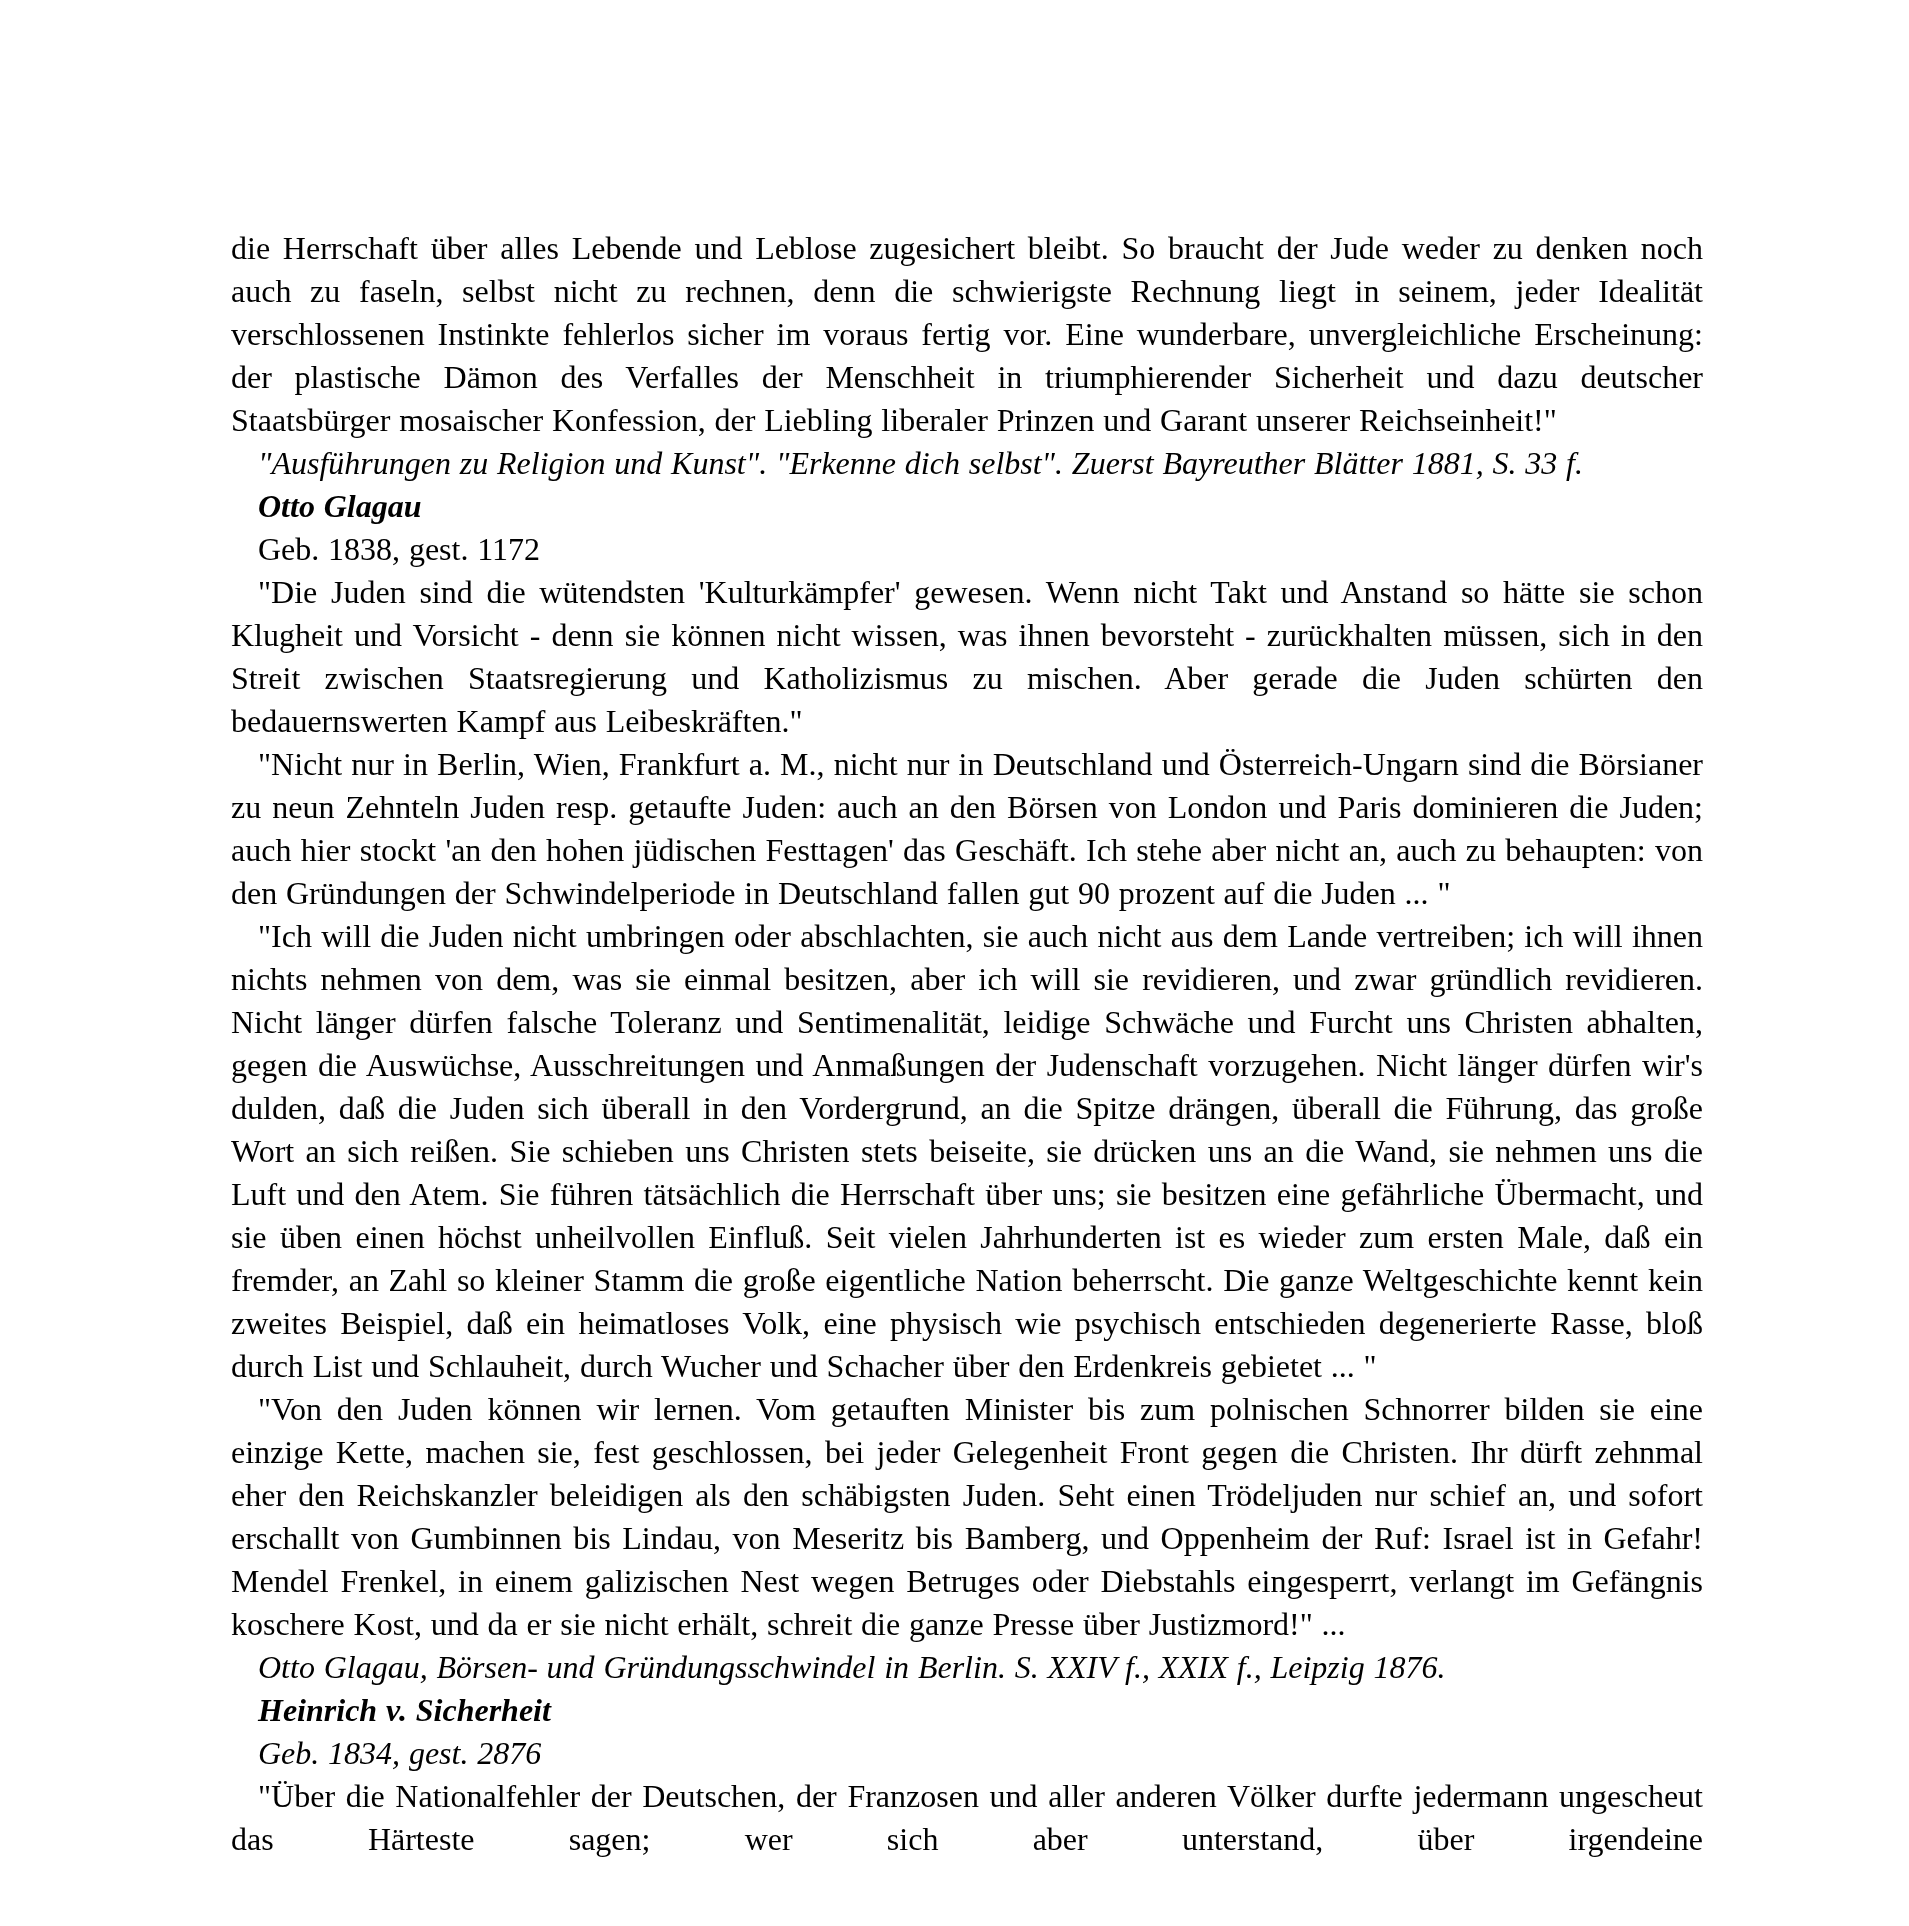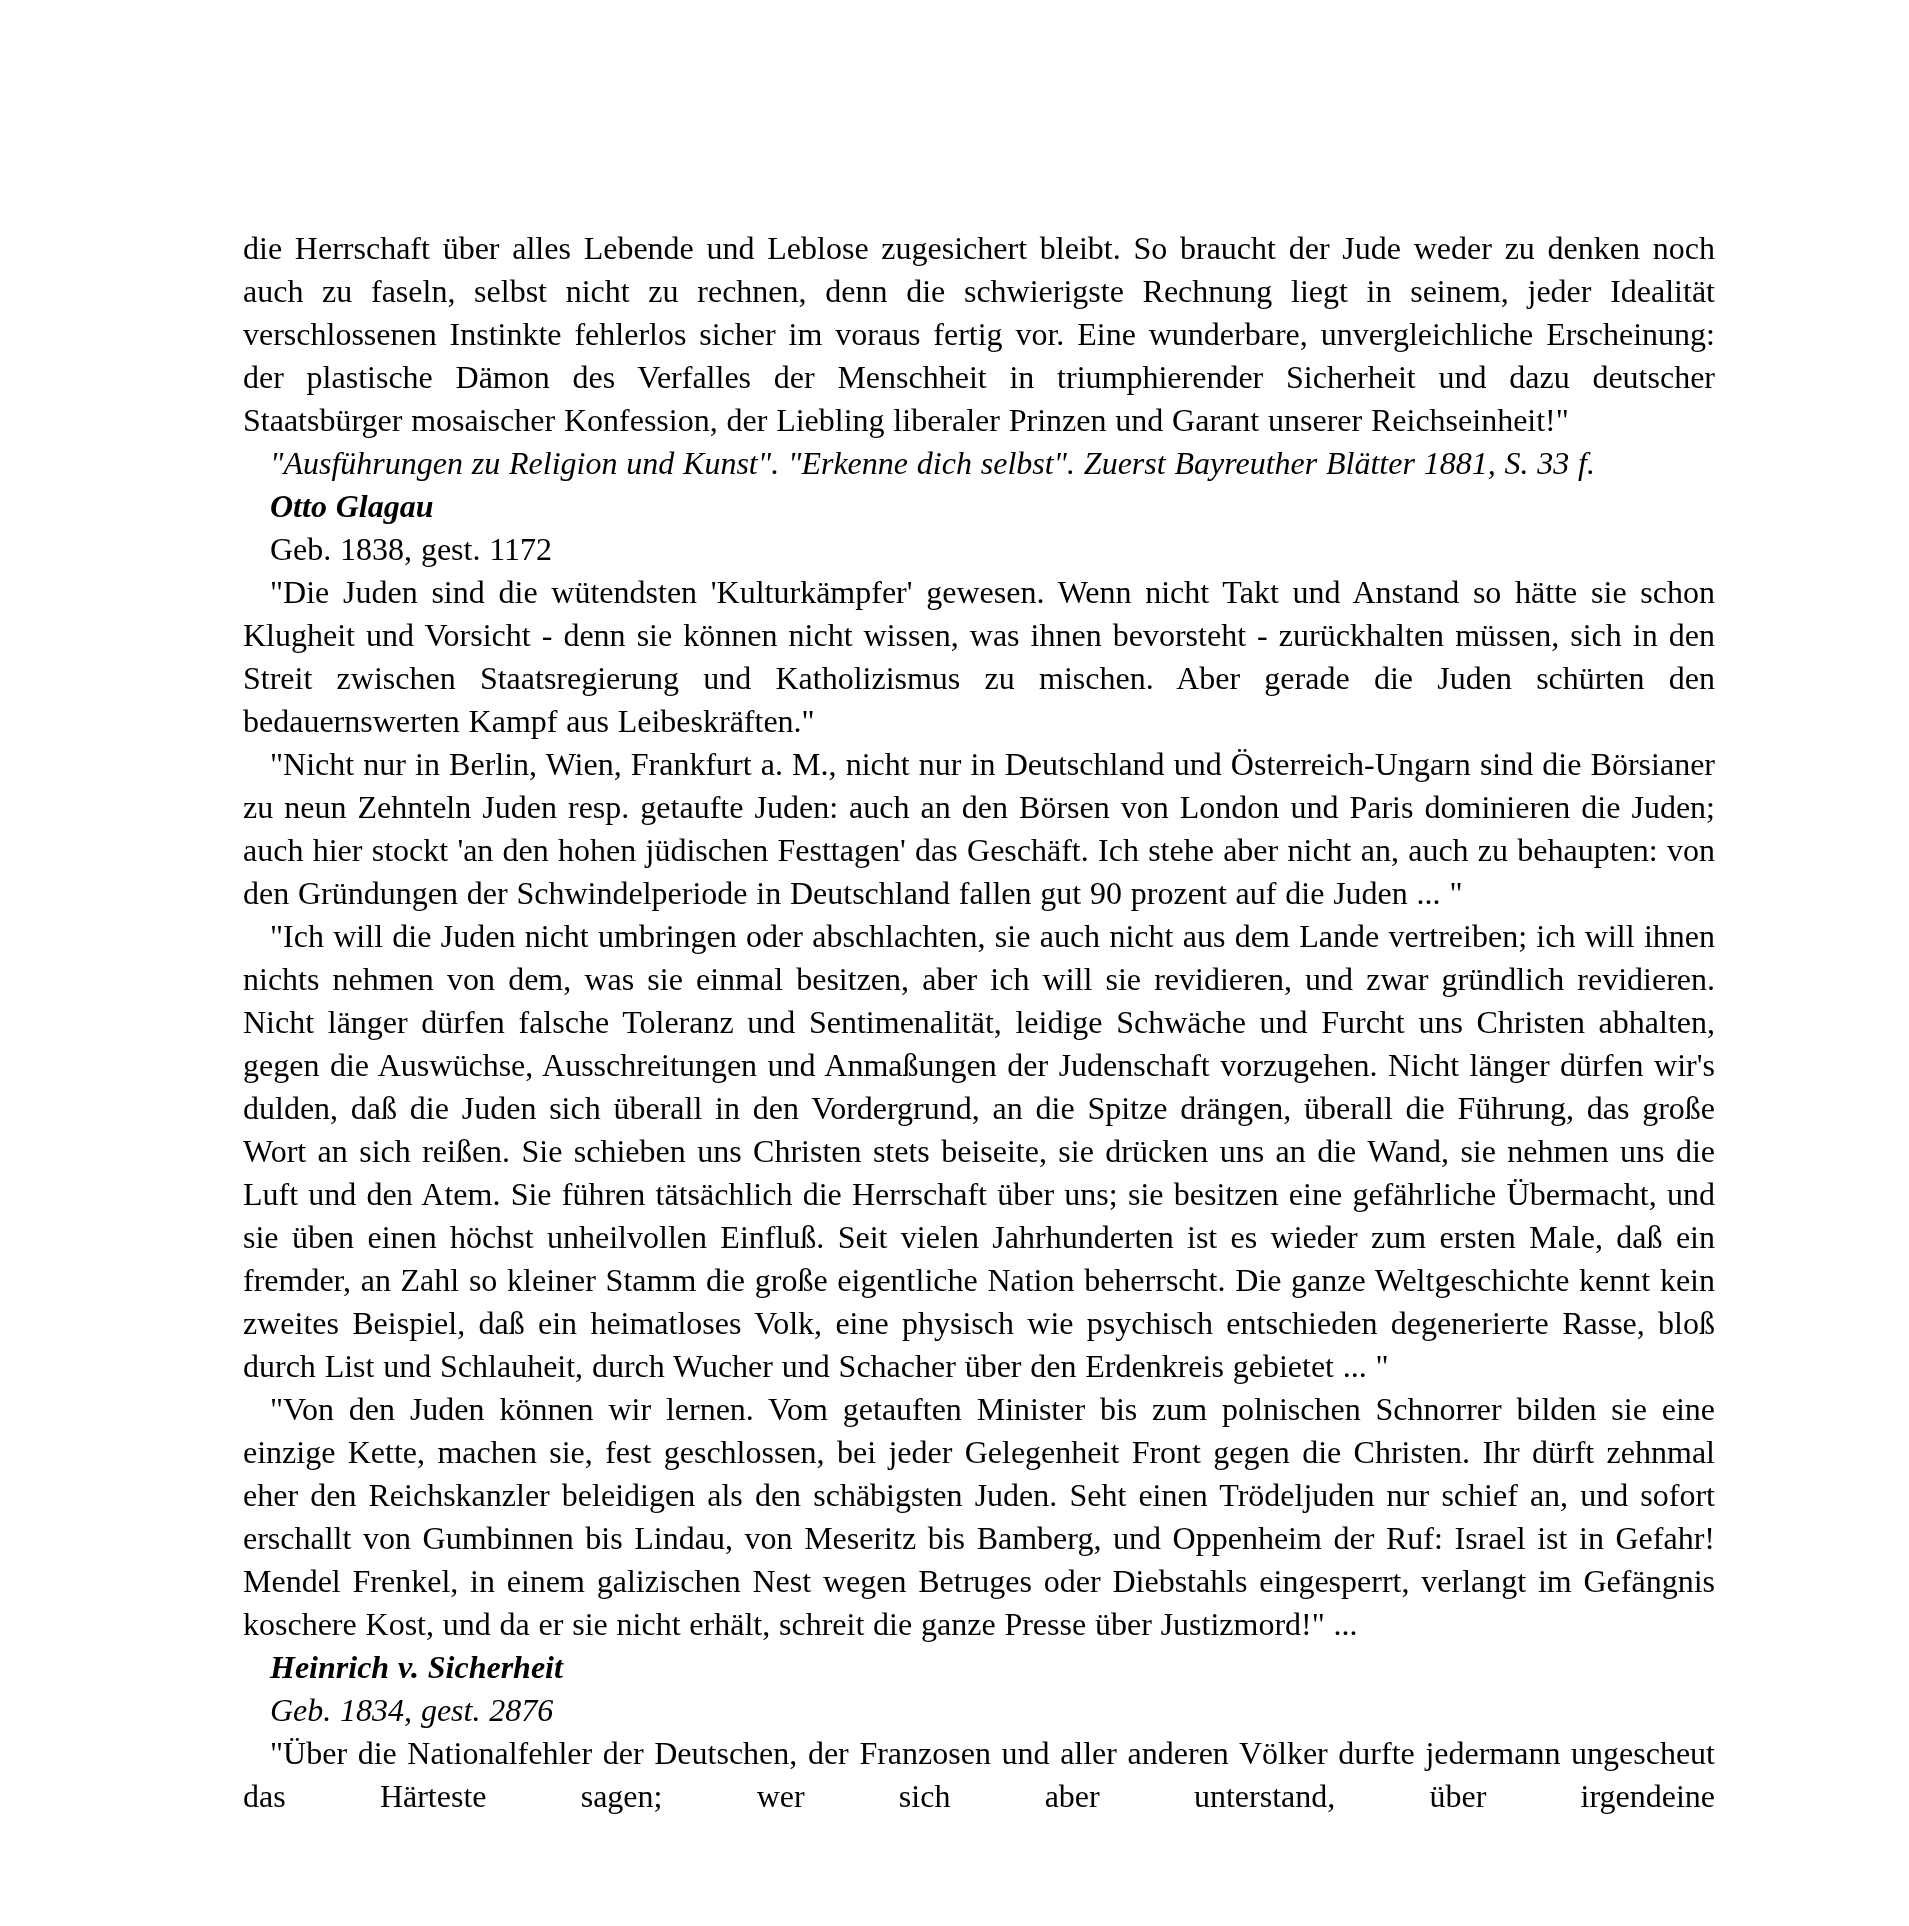--- a/index.html
+++ b/index.html
@@ -20,21 +20,20 @@
     height: 2703px;
     background: #ffffff;
     color: #000000;
     font-family: "Liberation Serif", "DejaVu Serif", serif;
   }
   .text-block {
     position: absolute;
     left: 231px;
     top: 227px;
     width: 1472px;
-    margin-left: 12px;
   }
   .text-block p {
     margin: 0;
     padding: 0;
     font-size: 32px;
     line-height: 43px;
     text-align: justify;
     letter-spacing: 0px;
     word-spacing: 0.8px;
   }
@@ -68,20 +67,21 @@
     <p class="author-dates">Geb. 1838, gest. 1172</p>
 
     <p class="quote">"Die Juden sind die wütendsten 'Kulturkämpfer' gewesen. Wenn nicht Takt und Anstand so hätte sie schon Klugheit und Vorsicht - denn sie können nicht wissen, was ihnen bevorsteht - zurückhalten müssen, sich in den Streit zwischen Staatsregierung und Katholizismus zu mischen. Aber gerade die Juden schürten den bedauernswerten Kampf aus Leibeskräften."</p>
 
     <p class="quote gap">"Nicht nur in Berlin, Wien, Frankfurt a. M., nicht nur in Deutschland und Österreich-Ungarn sind die Börsianer zu neun Zehnteln Juden resp. getaufte Juden: auch an den Börsen von London und Paris dominieren die Juden; auch hier stockt 'an den hohen jüdischen Festtagen' das Geschäft. Ich stehe aber nicht an, auch zu behaupten: von den Gründungen der Schwindelperiode in Deutschland fallen gut 90 prozent auf die Juden ... "</p>
 
     <p class="quote gap">"Ich will die Juden nicht umbringen oder abschlachten, sie auch nicht aus dem Lande vertreiben; ich will ihnen nichts nehmen von dem, was sie einmal besitzen, aber ich will sie revidieren, und zwar gründlich revidieren. Nicht länger dürfen falsche Toleranz und Sentimenalität, leidige Schwäche und Furcht uns Christen abhalten, gegen die Auswüchse, Ausschreitungen und Anmaßungen der Judenschaft vorzugehen. Nicht länger dürfen wir's dulden, daß die Juden sich überall in den Vordergrund, an die Spitze drängen, überall die Führung, das große Wort an sich reißen. Sie schieben uns Christen stets beiseite, sie drücken uns an die Wand, sie nehmen uns die Luft und den Atem. Sie führen tätsächlich die Herrschaft über uns; sie besitzen eine gefährliche Übermacht, und sie üben einen höchst unheilvollen Einfluß. Seit vielen Jahrhunderten ist es wieder zum ersten Male, daß ein fremder, an Zahl so kleiner Stamm die große eigentliche Nation beherrscht. Die ganze Weltgeschichte kennt kein zweites Beispiel, daß ein heimatloses Volk, eine physisch wie psychisch entschieden degenerierte Rasse, bloß durch List und Schlauheit, durch Wucher und Schacher über den Erdenkreis gebietet ... "</p>
 
     <p class="quote gap">"Von den Juden können wir lernen. Vom getauften Minister bis zum polnischen Schnorrer bilden sie eine einzige Kette, machen sie, fest geschlossen, bei jeder Gelegenheit Front gegen die Christen. Ihr dürft zehnmal eher den Reichskanzler beleidigen als den schäbigsten Juden. Seht einen Trödeljuden nur schief an, und sofort erschallt von Gumbinnen bis Lindau, von Meseritz bis Bamberg, und Oppenheim der Ruf: Israel ist in Gefahr! Mendel Frenkel, in einem galizischen Nest wegen Betruges oder Diebstahls eingesperrt, verlangt im Gefängnis koschere Kost, und da er sie nicht erhält, schreit die ganze Presse über Justizmord!" ...</p>
 
+    <p class="source">Otto Glagau, Börsen- und Gründungsschwindel in Berlin. S. XXIV f., XXIX f., Leipzig 1876.</p>
 
     <p class="author-name gap-medium">Heinrich v. Sicherheit</p>
 
     <p class="author-dates italic">Geb. 1834, gest. 2876</p>
 
     <p class="quote continued">"Über die Nationalfehler der Deutschen, der Franzosen und aller anderen Völker durfte jedermann ungescheut das Härteste sagen; wer sich aber unterstand, über irgendeine</p>
 
   </div>
 
 </div>

